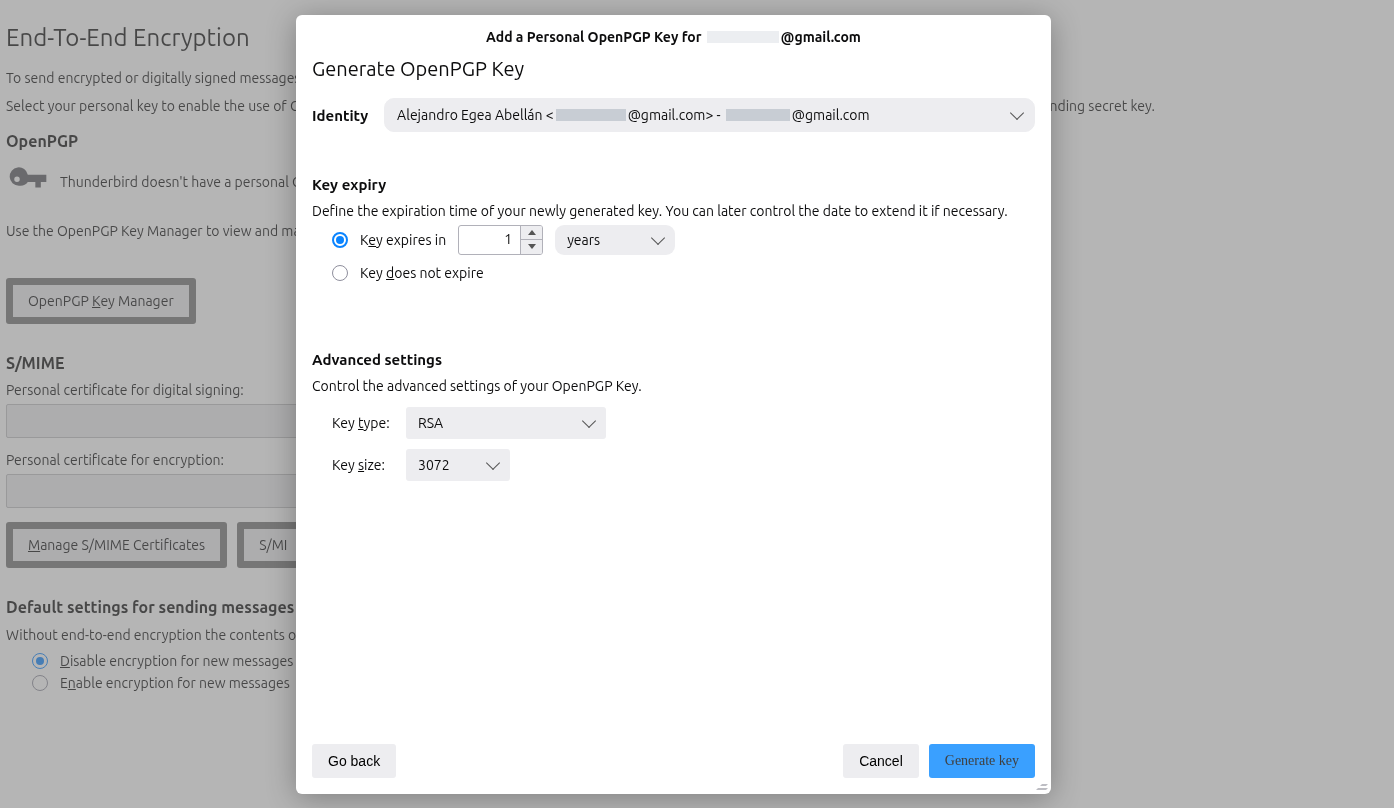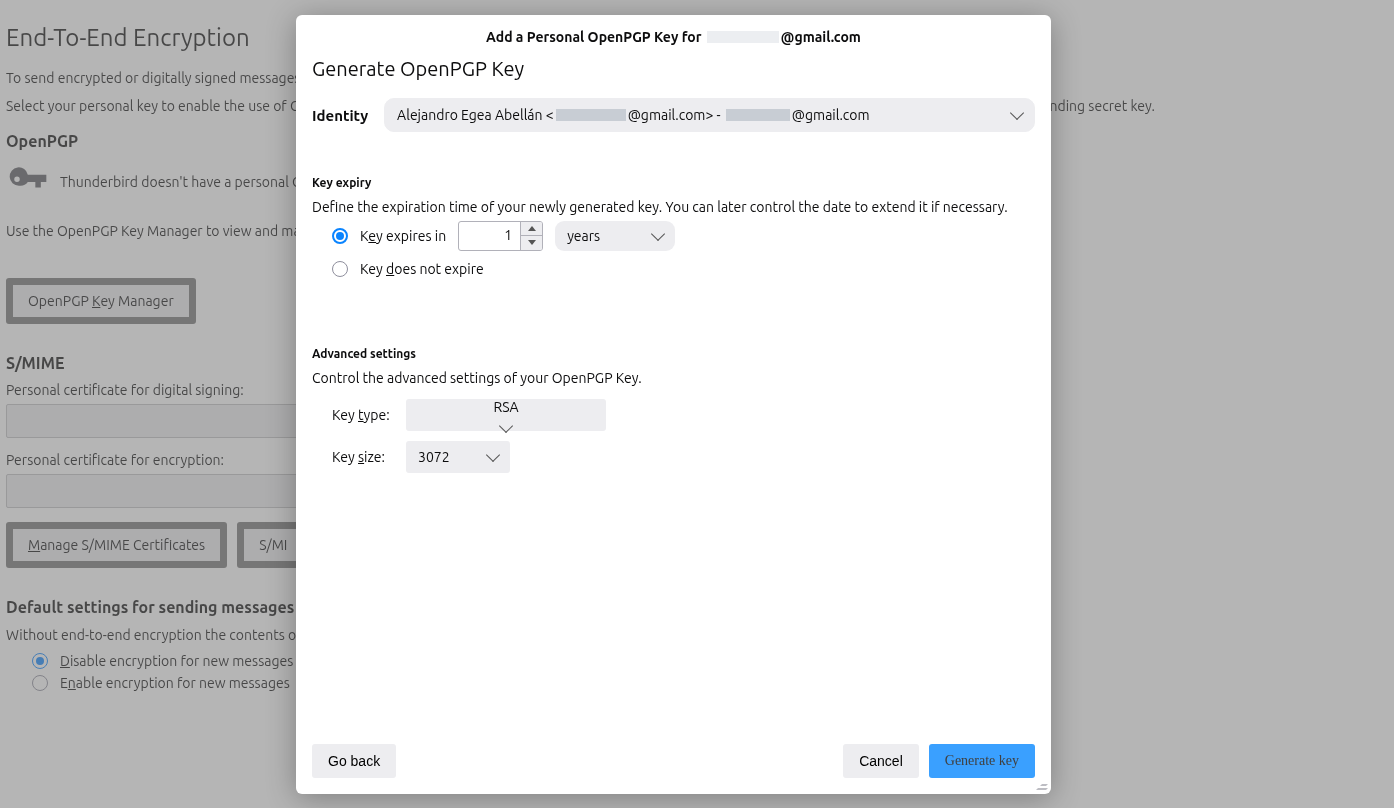--- a/index.html
+++ b/index.html
@@ -137,21 +137,21 @@
 .select .redact.r1 { width: 70px; margin: 0 2px; }
 .select .redact.r2 { width: 64px; margin: 0 2px; }
 .chev {
   width: 10px; height: 10px;
   border-right: 1.6px solid #555; border-bottom: 1.6px solid #555;
   transform: rotate(45deg);
   margin-top: -4px;
 }
 .section-title {
   font-weight: 700;
-  font-size: 12px;
+  font-size: 15px;
   margin: 10px 0 8px 0;
 }
 .section-desc {
   font-size: 14px;
   line-height: 1.55;
   margin-bottom: 2px;
 }
 .expiry-controls {
   display: flex;
   align-items: center;
@@ -199,21 +199,21 @@
 }
 .select-sm .txt { flex:1; }
 .not-expire-row { display:flex; align-items:center; gap: 12px; margin: 0 0 0 20px; }
 .adv-block { margin-top: 70px; }
 .adv-row { display:flex; align-items:center; gap: 12px; margin: 10px 0 0 20px; }
 .adv-label { width: 62px; font-size: 14px; text-align: left; }
 .select-adv {
   height: 32px; background:#ededf0; border-radius:3px;
   display:flex; align-items:center; padding: 0 12px; cursor:pointer;
 }
-.select-adv.w1 { width: 200px; flex-direction: column; }
+.select-adv.w1 { width: 200px; }
 .select-adv.w2 { width: 104px; gap: 12px; }
 .select-adv .txt { flex:1; }
 
 .modal-footer {
   display: flex;
   padding: 14px 16px 16px 16px;
   gap: 10px;
   align-items: center;
 }
 .modal-footer .spacer { flex:1; }

